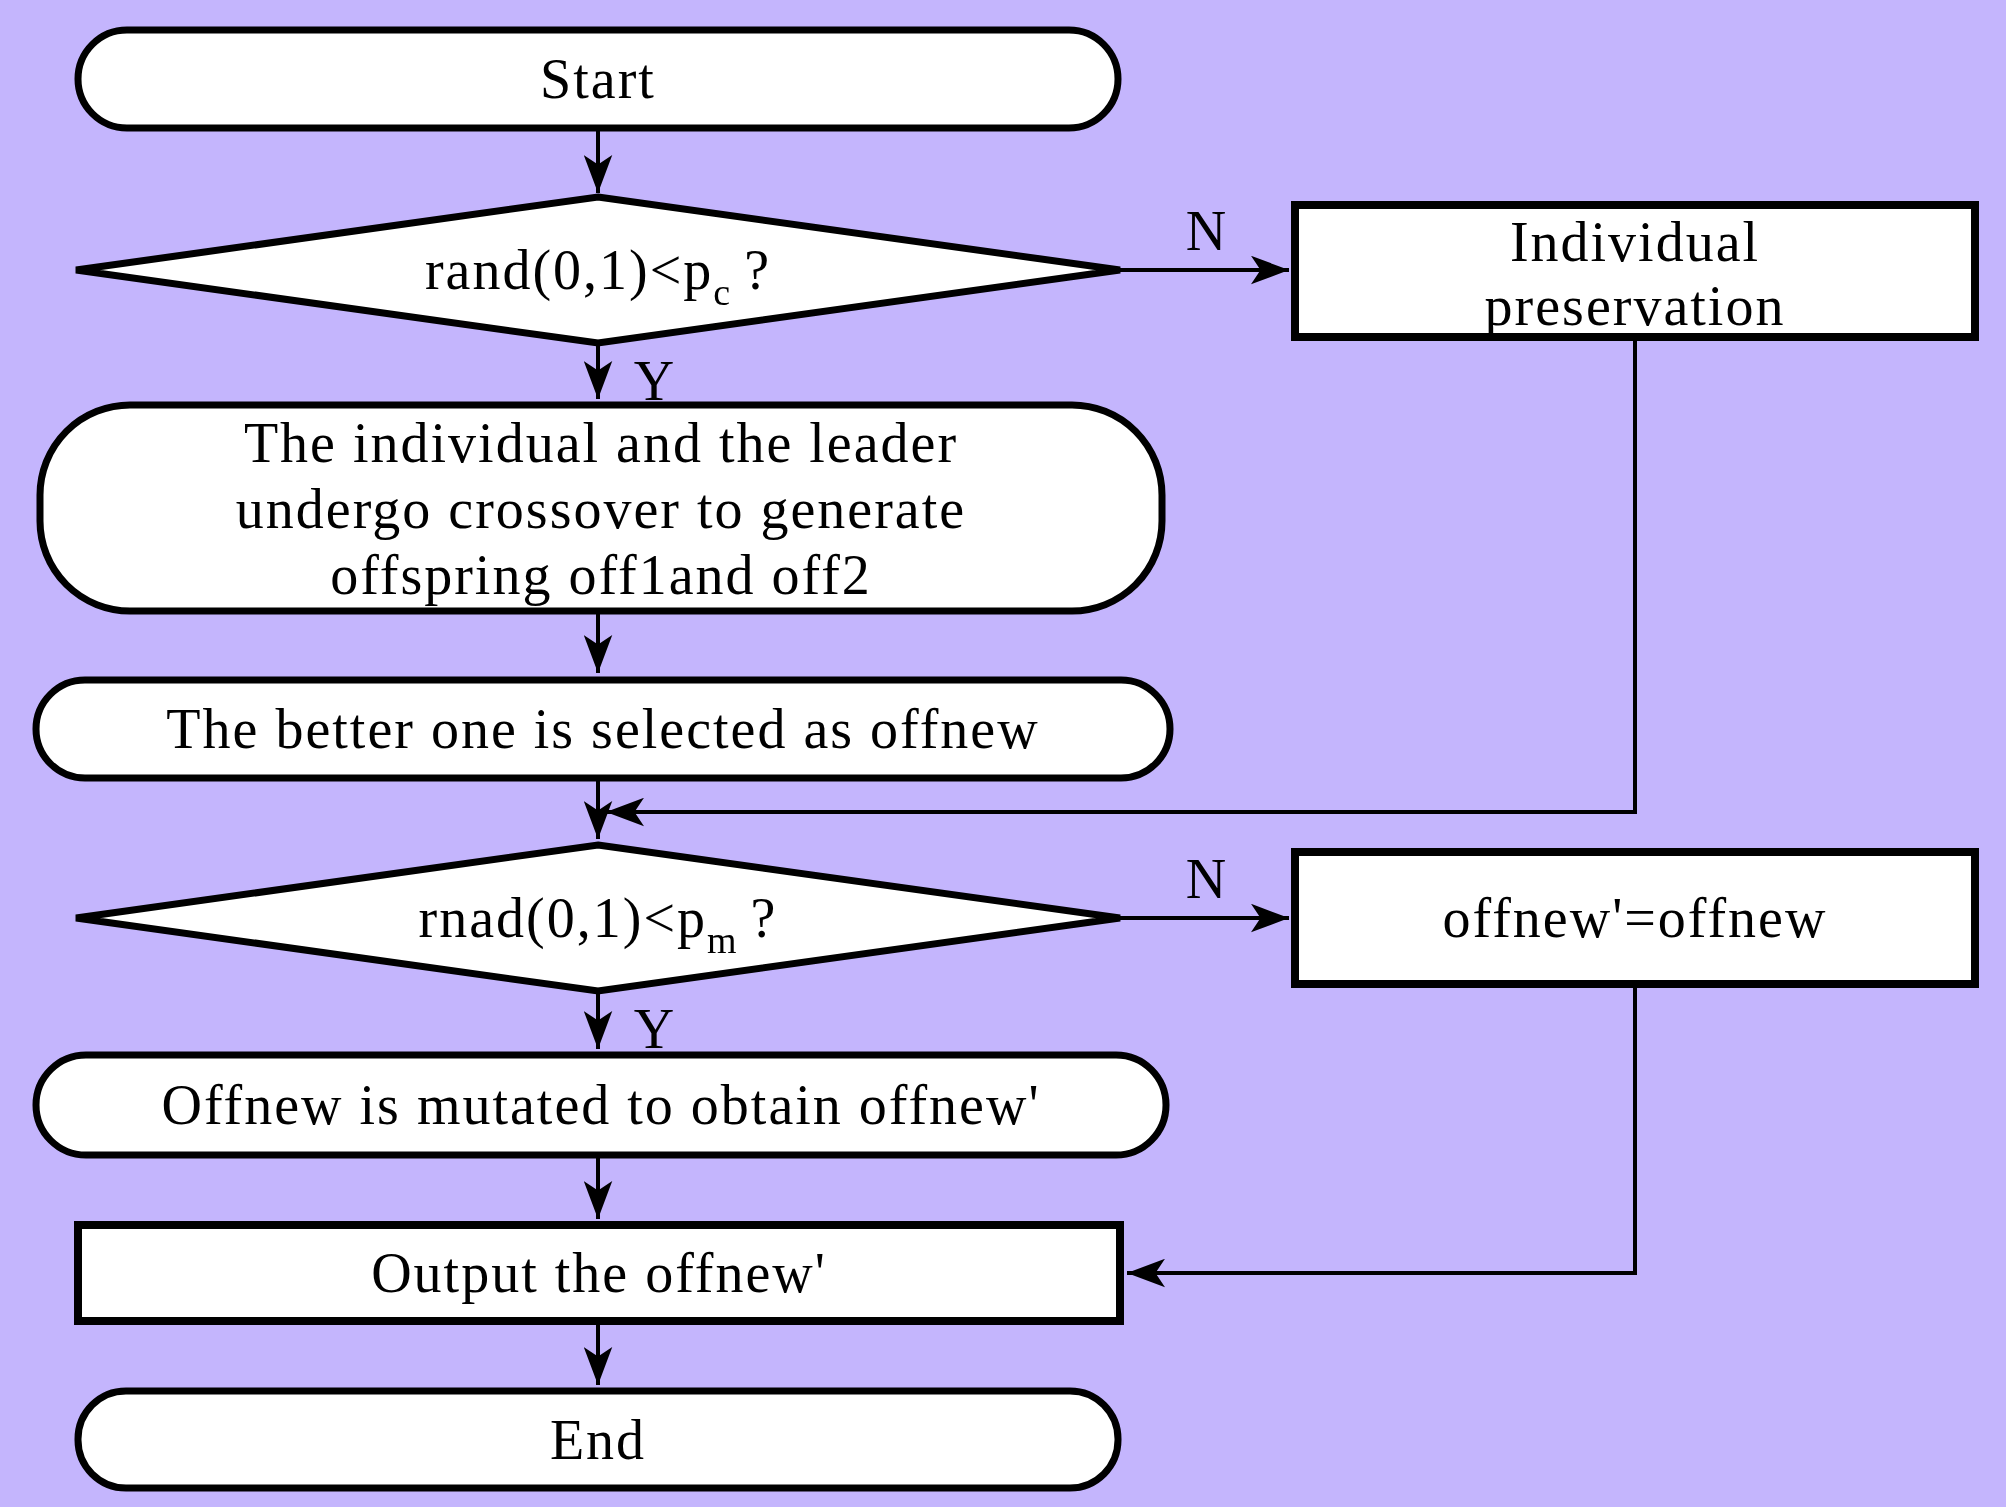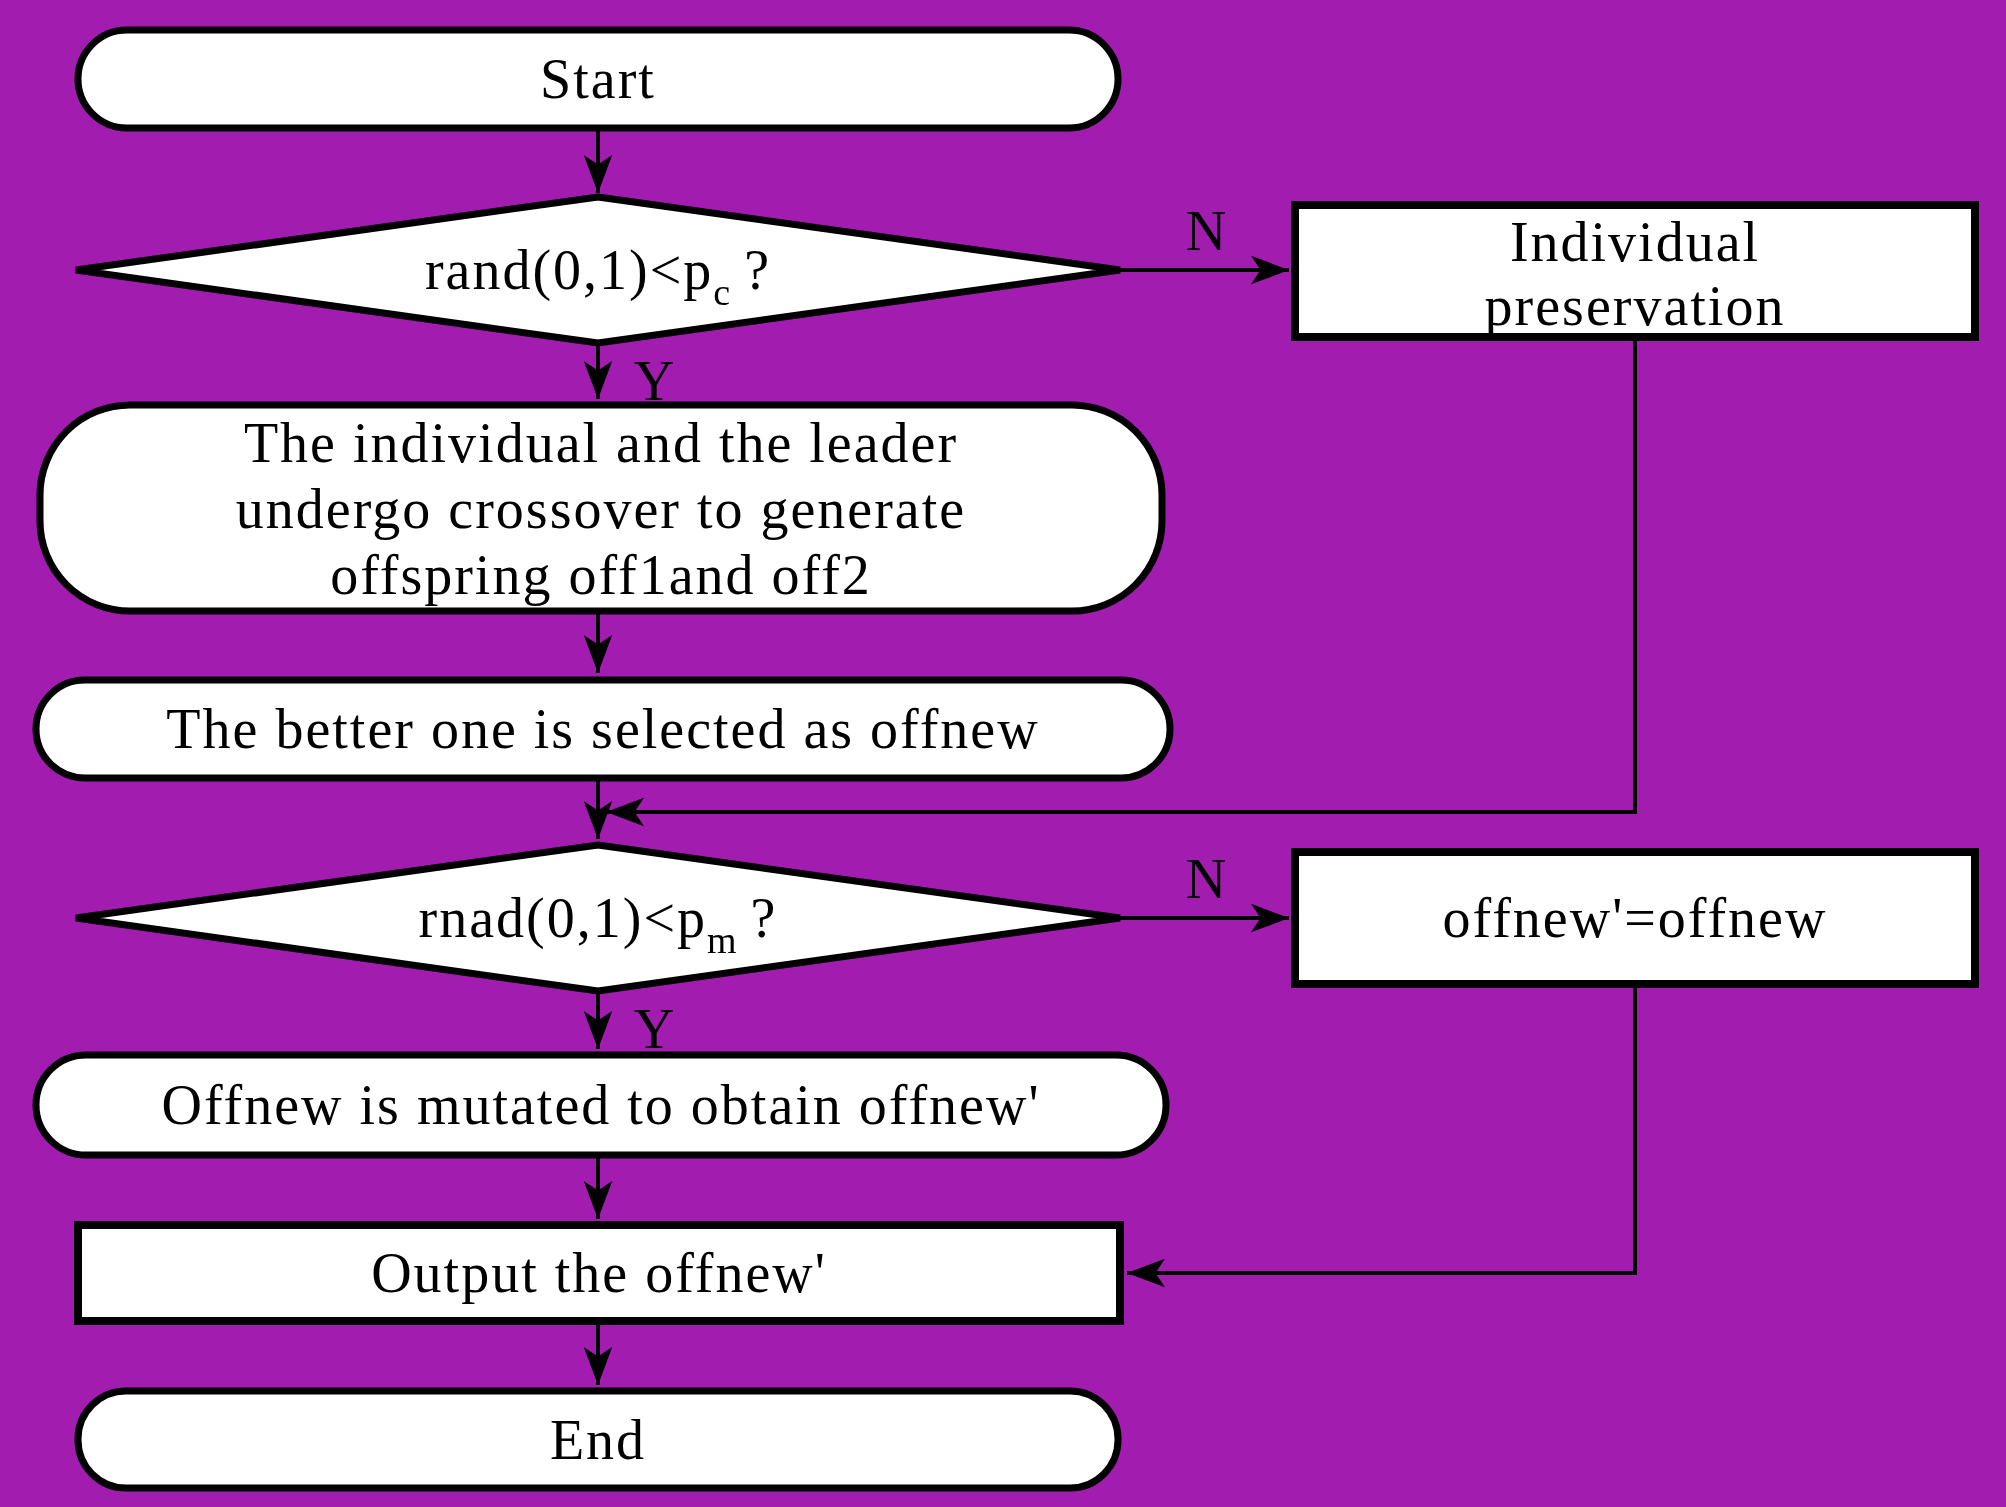--- a/index.html
+++ b/index.html
@@ -3,21 +3,21 @@
 <meta charset="utf-8">
 <style>
   html, body {
     margin: 0;
     padding: 0;
     background: #ffffff;
   }
   .canvas-wrap {
     width: 2006px;
     height: 1507px;
-    background: #a21caf;
+    background: #c4b5fd;
   }
   svg {
     display: block;
   }
   .shape {
     fill: #ffffff;
     stroke: #000000;
     stroke-width: 7;
   }
   .rect-shape {

